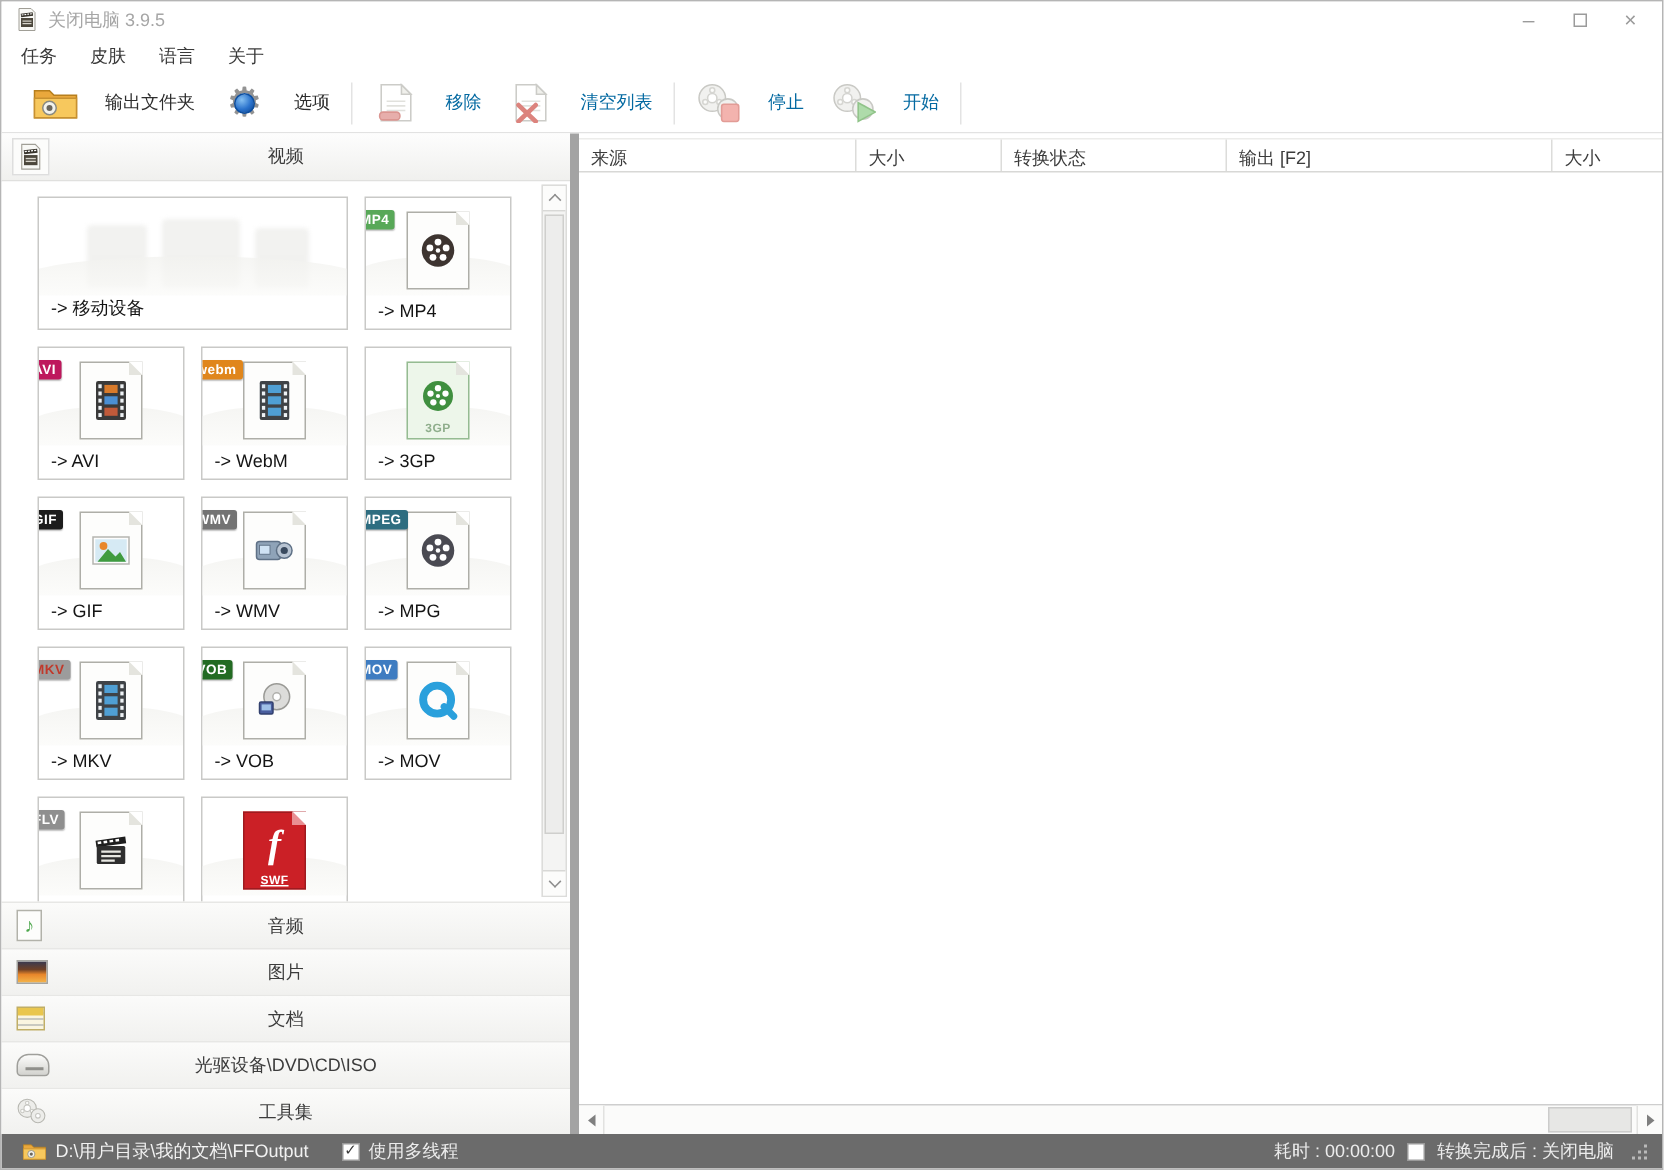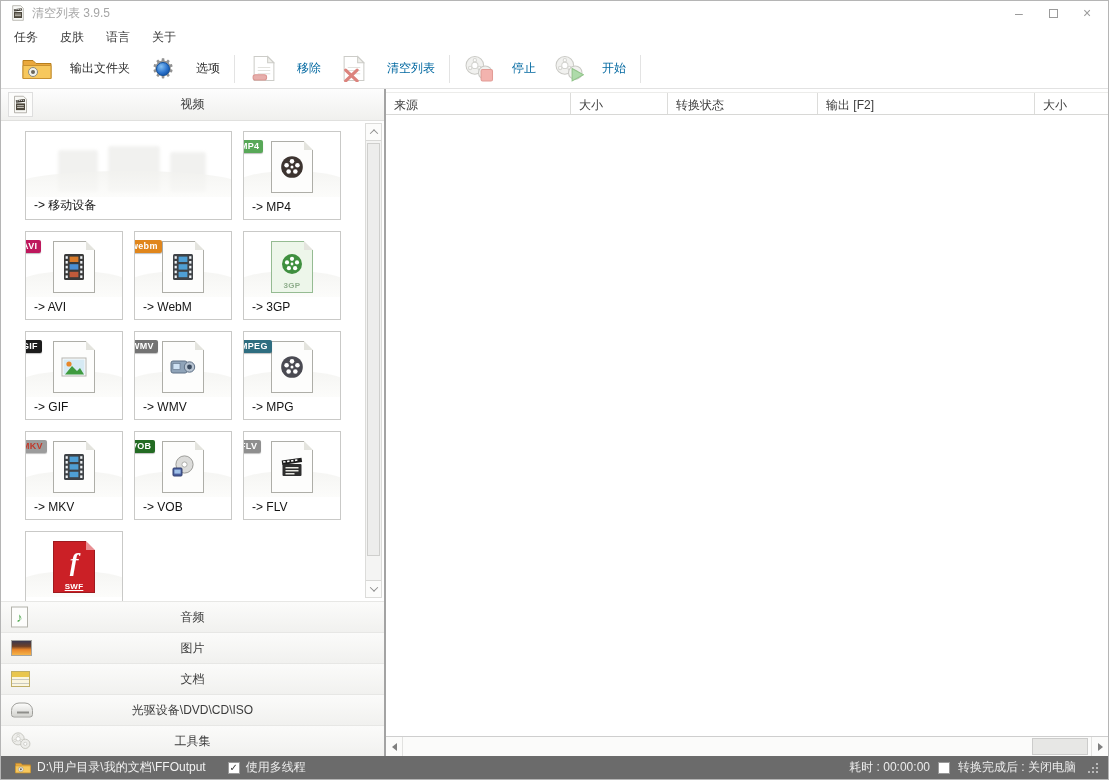--- a/index.html
+++ b/index.html
@@ -25,21 +25,21 @@
   .tbtn.disabled { color:#0369a1; }
   .tbtn.disabled svg, .tbtn.disabled .ticonwrap { opacity:.75; }
   .tsep { width:1px; height:28px; background:#e3e3e3; margin:0 5px; }
   .ticon { width:30px; height:27px; display:block; }
   .gearwrap { position:relative; width:30px; height:30px; }
   .gearglyph { font-size:27px; line-height:30px; color:#939393; display:block; text-align:center; font-family:"DejaVu Sans",sans-serif; }
   .gearball { position:absolute; left:8px; top:8px; width:14px; height:14px; border-radius:50%;
     background:radial-gradient(circle at 35% 30%, #85c0f2, #2a72cc 55%, #0c448e); border:1px solid #0d4fa0; }
   
   .main { position:absolute; top:88px; bottom:23px; left:0; right:0; display:flex; }
-  .left { width:385px; border-right:2px solid #a3a3a3; display:flex; flex-direction:column; background:#fff; }
+  .left { width:385px; border-right:6px solid #a3a3a3; display:flex; flex-direction:column; background:#fff; }
   .right { flex:1; position:relative; background:#fff; }
   
   .cat-header { position:relative; height:32px; background:linear-gradient(#fdfdfd,#f0f0ee); border-bottom:1px solid #e0e0de; }
   .hiconbox { position:absolute; left:7px; top:3px; width:25px; height:25px; border:1px solid #dedede; background:#fcfcfb; display:flex; align-items:center; justify-content:center; }
   .clabel { position:absolute; left:0; right:0; top:0; bottom:0; display:flex; align-items:center; justify-content:center; color:#3c3c3c; }
   
   .format-area { position:relative; flex:1; overflow:hidden; background:#fff; }
   .tiles { position:absolute; left:24px; top:10px; width:330px; display:flex; flex-wrap:wrap; }
   .tile { position:relative; width:98px; height:89px; border:1px solid #c9c9c7; background:#fff; margin:0 11px 11px 0; overflow:hidden; }
   .tile-wide { width:207px; }
@@ -237,21 +237,21 @@
     </symbol>
   </defs>
 </svg>
 
 <div class="window">
 
   <div class="titlebar">
     <svg class="appicon">
         <use href="#s-clapdoc"></use>
       </svg>
-    <span class="apptitle">清空列表 3.9.5</span>
+    <span class="apptitle">关闭电脑 3.9.5</span>
     <div class="wincontrols">
       <span class="wbtn">–</span>
       <span class="wbtn">
           <span class="maxbox"></span>
         </span>
       <span class="wbtn">×</span>
     </div>
   </div>
 
   <div class="menubar">
@@ -447,20 +447,32 @@
               <div class="page">
                 <svg class="art" width="24" height="24">
                     <use href="#s-disc"></use>
                   </svg>
               </div>
               <span class="badge" style="background: rgb(35, 107, 35);">VOB</span>
             </div>
             <div class="tlabel">-&gt; VOB</div>
           </div>
 
+          <div class="tile">
+            <div class="wave"></div>
+            <div class="ficon">
+              <div class="page">
+                <svg class="art" width="28" height="28">
+                    <use href="#s-qt"></use>
+                  </svg>
+              </div>
+              <span class="badge" style="background: rgb(62, 124, 193);">MOV</span>
+            </div>
+            <div class="tlabel">-&gt; MOV</div>
+          </div>
 
           <div class="tile">
             <div class="wave"></div>
             <div class="ficon">
               <div class="page">
                 <svg class="art" width="24" height="22">
                     <use href="#s-clap"></use>
                   </svg>
               </div>
               <span class="badge" style="background: rgb(143, 143, 143);">FLV</span>

